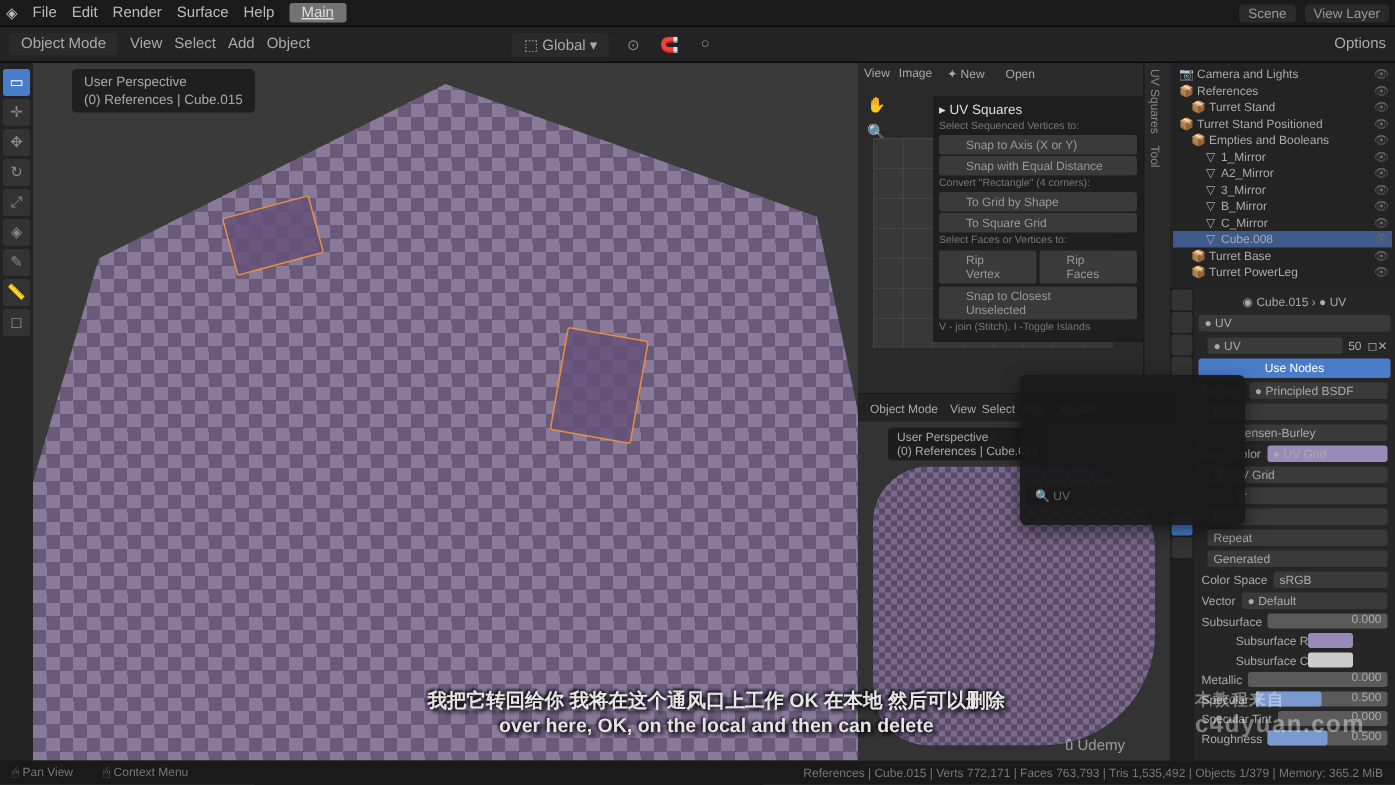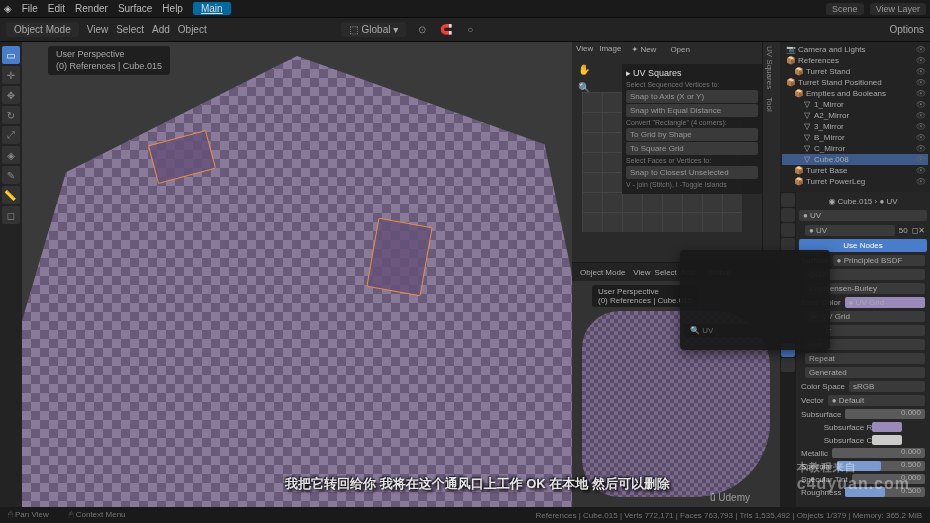--- a/index.html
+++ b/index.html
@@ -1,20 +1,20 @@
 <!DOCTYPE html>
 <html><head>
 <meta charset="utf-8">
 <style>
 * { margin: 0; padding: 0; box-sizing: border-box; font-family: sans-serif; }
 body { background: #1a1a1a; color: #aaa; width: 930px; height: 523px; overflow: hidden; font-size: 10px; position: relative; }
 
 .topbar { height: 18px; background: #1a1a1a; display: flex; align-items: center; padding: 0 4px; gap: 10px; border-bottom: 1px solid #0a0a0a; }
 .topbar .menu-item { color: #bbb; font-size: 10px; cursor: pointer; }
-.topbar .main-tab { background: #0369a1; padding: 1px 8px; border-radius: 2px; color: #ddd; text-decoration: underline; }
+.topbar .main-tab { background: #737373; padding: 1px 8px; border-radius: 2px; color: #ddd; text-decoration: underline; }
 .topbar-right { margin-left: auto; display: flex; gap: 6px; align-items: center; }
 .topbar-right .field { background: #2a2a2a; padding: 1px 6px; border-radius: 3px; font-size: 9px; color: #999; }
 
 .secondbar { height: 24px; background: #232323; display: flex; align-items: center; padding: 0 6px; gap: 8px; border-bottom: 1px solid #0a0a0a; }
 .secondbar .dropdown { background: #2a2a2a; padding: 2px 8px; border-radius: 3px; font-size: 10px; }
 .secondbar .icon-btn { width: 16px; height: 16px; display: flex; align-items: center; justify-content: center; color: #888; }
 
 .main-area { display: flex; height: calc(100% - 58px); }
 .left-toolbar { width: 22px; background: #232323; display: flex; flex-direction: column; gap: 2px; padding: 4px 2px; }
 .tool-icon { width: 18px; height: 18px; background: #333; border-radius: 2px; display: flex; align-items: center; justify-content: center; font-size: 10px; color: #888; }
@@ -31,21 +31,21 @@
 .right-side { width: 358px; display: flex; }
 .uv-panel { width: 208px; background: #232323; display: flex; flex-direction: column; }
 .uv-top { height: 220px; display: flex; }
 .uv-image-view { flex: 1; background: #2a2a2a; position: relative; }
 .uv-grid { position: absolute; top: 50px; left: 10px; width: 160px; height: 140px; background: #383838; background-image: linear-gradient(#444 1px, transparent 1px), linear-gradient(90deg, #444 1px, transparent 1px); background-size: 20px 20px; }
 .uv-sidebar { width: 18px; background: #2a2a2a; border-left: 1px solid #1a1a1a; }
 .uv-sidebar-tab { writing-mode: vertical-rl; font-size: 8px; padding: 4px 2px; color: #888; }
 
 .n-panel { position: absolute; top: 22px; right: 0; width: 140px; background: rgba(30,30,30,0.95); padding: 4px; font-size: 8px; z-index: 10; }
 .n-panel-header { color: #ddd; font-size: 9px; margin-bottom: 3px; }
-.n-panel-btn { background: #3a3a3a; padding: 2px 4px; margin: 1px 0; border-radius: 2px; font-size: 8px; color: #999; }
+.n-panel-btn { background: #3a3a3a; padding: 2px 18px; margin: 1px 0; border-radius: 2px; font-size: 8px; color: #999; }
 .n-panel-text { color: #777; font-size: 7px; margin: 2px 0; }
 
 .uv-bottom { flex: 1; background: #2a2a2a; border-top: 1px solid #1a1a1a; position: relative; }
 .uv-bottom-header { height: 18px; background: #232323; display: flex; align-items: center; padding: 0 4px; gap: 4px; font-size: 8px; }
 .uv-bottom-viewport { position: absolute; inset: 18px 0 0 0; background: #333; }
 .mini-model { position: absolute; inset: 30px 10px 10px 10px; background: repeating-conic-gradient(#7a6a8a 0% 25%, #5a4a6a 0% 50%) 0 0 / 8px 8px; border-radius: 20% 30% 40% 20%; }
 
 .outliner-panel { width: 150px; background: #232323; display: flex; flex-direction: column; }
 .outliner { height: 150px; overflow: hidden; font-size: 8px; padding: 2px; }
 .outliner-row { display: flex; align-items: center; padding: 1px 2px; gap: 2px; }
@@ -149,20 +149,24 @@
 
           <div class="n-panel">
             <div class="n-panel-header">▸ <span>UV Squares</span></div>
             <div class="n-panel-text">Select Sequenced Vertices to:</div>
             <div class="n-panel-btn">Snap to Axis (X or Y)</div>
             <div class="n-panel-btn">Snap with Equal Distance</div>
             <div class="n-panel-text">Convert "Rectangle" (4 corners):</div>
             <div class="n-panel-btn">To Grid by Shape</div>
             <div class="n-panel-btn">To Square Grid</div>
             <div class="n-panel-text">Select Faces or Vertices to:</div>
+            <div style="display:flex;gap:2px">
+              <div class="n-panel-btn" style="flex:1">Rip Vertex</div>
+              <div class="n-panel-btn" style="flex:1">Rip Faces</div>
+            </div>
             <div class="n-panel-btn">Snap to Closest Unselected</div>
             <div class="n-panel-text">V - join (Stitch), I -Toggle Islands</div>
           </div>
         </div>
         <div class="uv-sidebar">
           <div class="uv-sidebar-tab">UV Squares</div>
           <div class="uv-sidebar-tab">Tool</div>
         </div>
       </div>
 
@@ -390,19 +394,20 @@
 </div>
 
 <div class="statusbar">
   <span>🖱 <span>Pan View</span></span>
   <span>🖱 <span>Context Menu</span></span>
   <span class="right">References | Cube.015 | Verts 772,171 | Faces 763,793 | Tris 1,535,492 | Objects 1/379 | Memory: 365.2 MiB</span>
 </div>
 
 <div class="subtitles">
   <div class="subtitle-line">我把它转回给你 我将在这个通风口上工作 OK 在本地 然后可以删除</div>
+  <div class="subtitle-line">over here, OK, on the local and then can delete</div>
 </div>
 
 <div class="watermark">
   <span class="watermark-lead">本教程来自</span><br>
   <span>c4dyuan.com</span>
 </div>
 <div style="position:absolute;bottom:20px;right:180px;color:rgba(255,255,255,0.5);font-size:10px;z-index:50">û <span>Udemy</span></div>
 
 </body></html>

